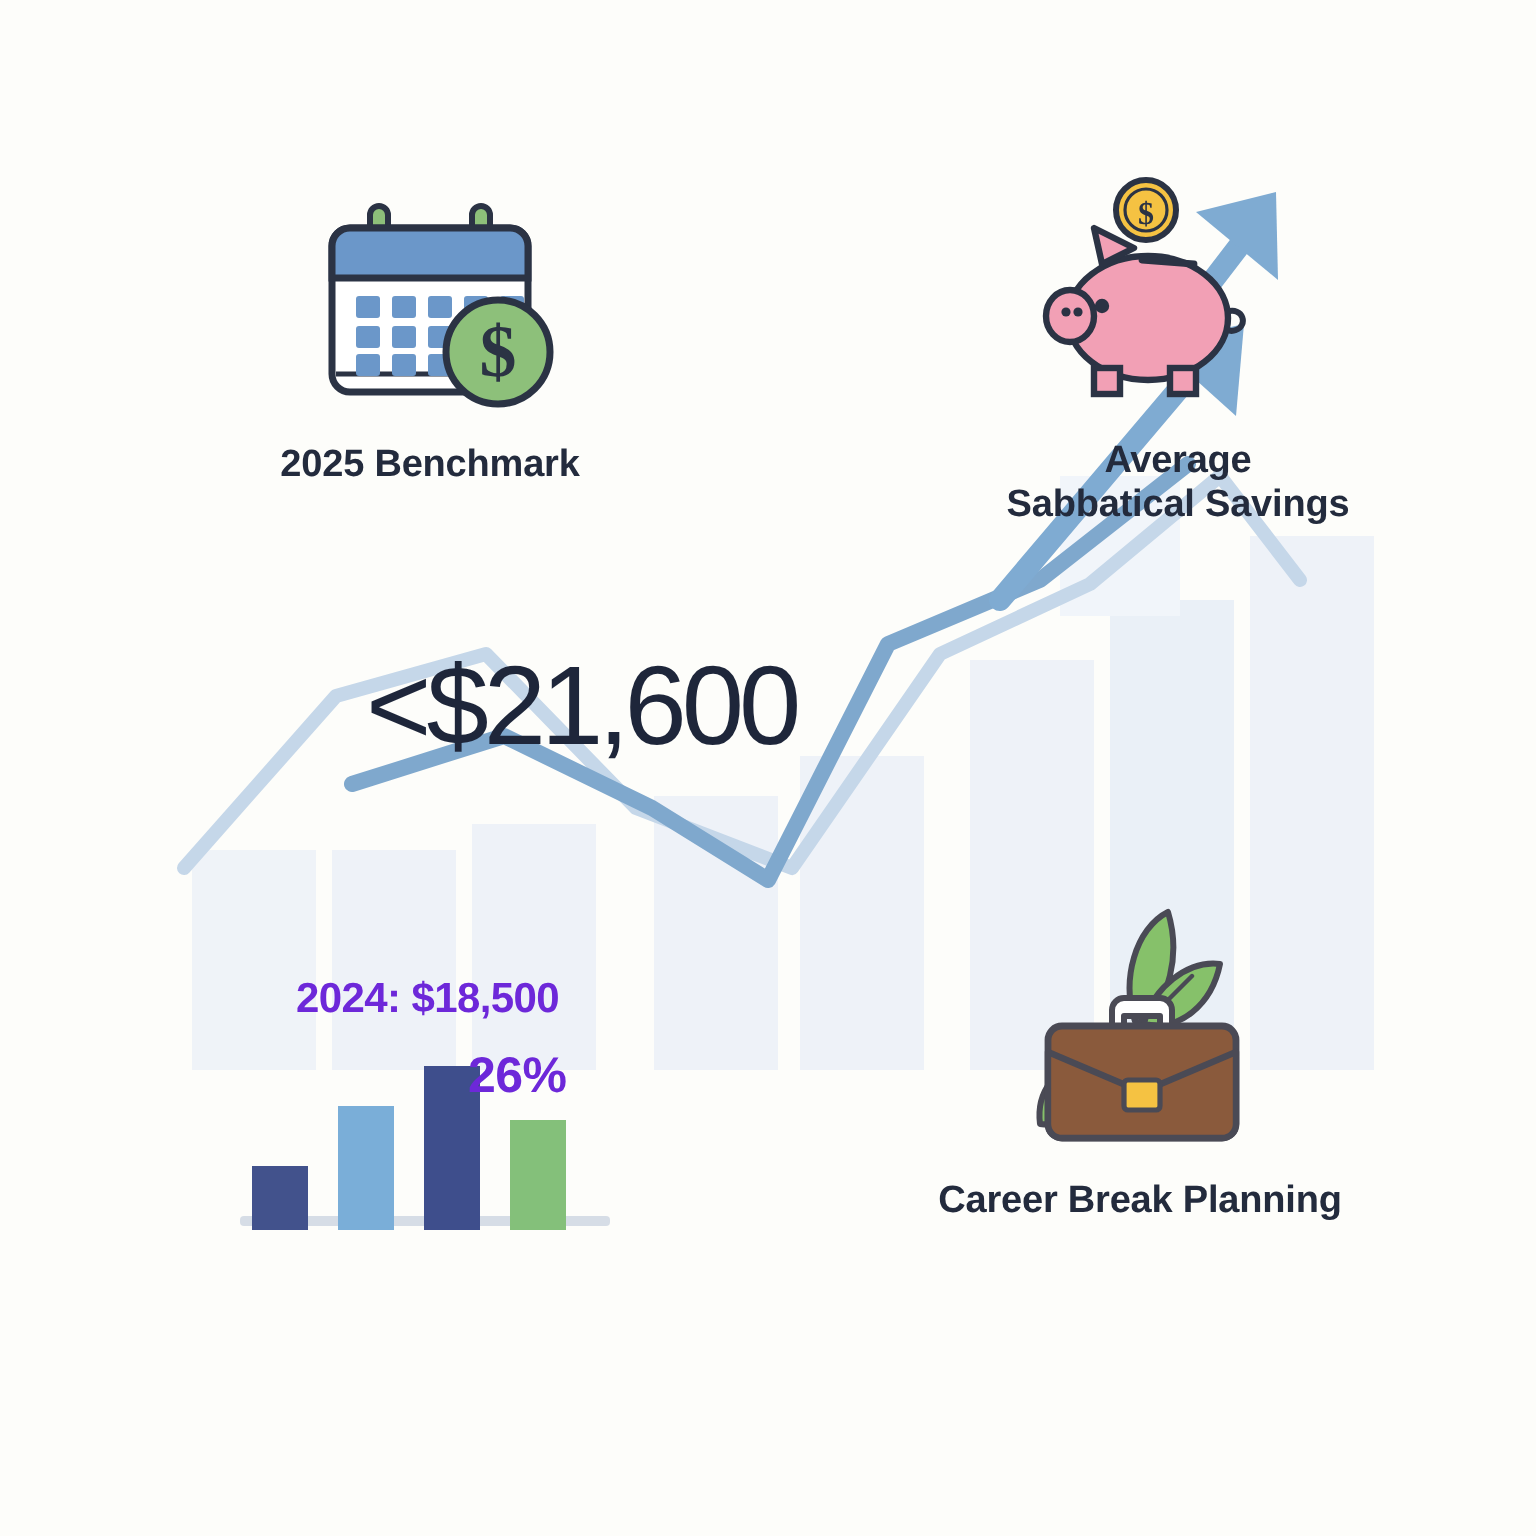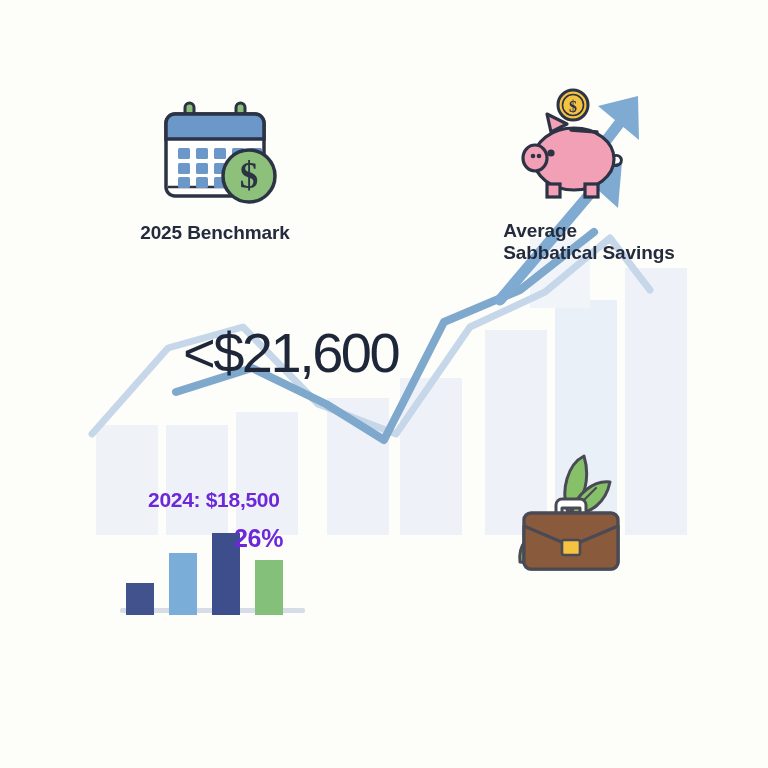--- a/index.html
+++ b/index.html
@@ -30,20 +30,21 @@
     position: absolute;
     display: flex;
     flex-direction: column;
     align-items: center;
   }
   .icon-caption {
     font-size: 19px;
     font-weight: 700;
     color: #232b3d;
     letter-spacing: -0.1px;
+    text-align: center;
     line-height: 1.16;
     white-space: pre-line;
   }
 
   #block-calendar { left: 95px; top: 100px; width: 240px; }
   #block-calendar .icon-caption { margin-top: 14px; }
 
   #block-piggy { left: 443px; top: 88px; width: 260px; }
   #block-piggy .icon-caption { margin-top: 12px; margin-left: 32px; }
 
@@ -205,15 +206,16 @@
 
       <path d="M46 82 C30 82 20 96 22 112 C40 114 52 102 46 82 Z" fill="#86c16a" stroke="#4a4a55" stroke-width="3" stroke-linejoin="round"></path>
       <path d="M26 108 L44 88" stroke="#4a4a55" stroke-width="2.2" stroke-linecap="round"></path>
 
       <rect x="26" y="63" width="94" height="56" rx="7" fill="#8a5a3c" stroke="#4a4a55" stroke-width="3.4"></rect>
 
       <path d="M26 76 L73 96 L120 76 L120 112 a7 7 0 0 1 -7 7 h-80 a7 7 0 0 1 -7 -7 Z" fill="#8a5a3c" stroke="#4a4a55" stroke-width="3.2" stroke-linejoin="round"></path>
 
       <rect x="64" y="90" width="18" height="15" rx="2" fill="#f5c242" stroke="#4a4a55" stroke-width="2.6"></rect>
     </svg>
+    <div class="icon-caption">Career Break Planning</div>
   </div>
 
 </div>
 
 </body></html>

